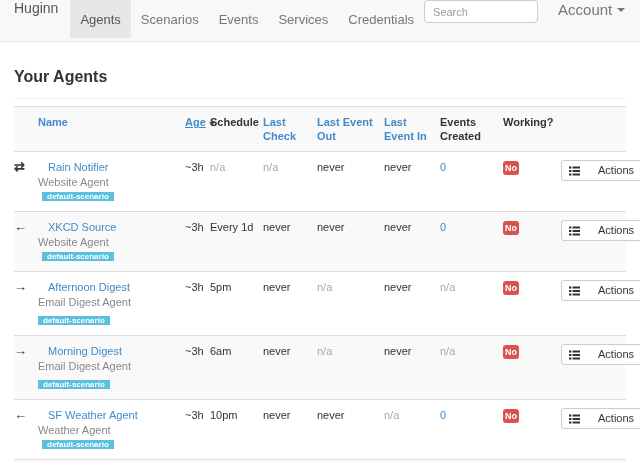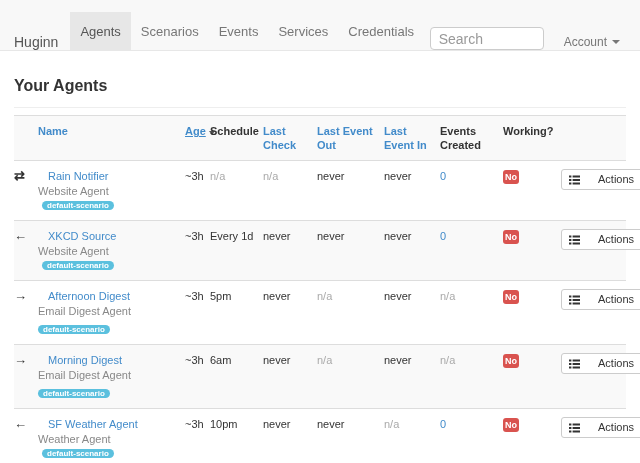--- a/index.html
+++ b/index.html
@@ -8,40 +8,40 @@
     --stripe:#f9f9f9; --border:#ddd; --muted:#aaa; --text:#333; --secondary:#888;
   }
   *{box-sizing:border-box;}
   html,body{margin:0;padding:0;}
   body{
     width:640px;height:463px;overflow:hidden;background:#fff;
     font-family:"Liberation Sans",sans-serif;font-size:11px;color:var(--text);
   }
   
   .navbar{
-    display:flex;align-items:flex-end;height:51px;background:var(--navbar-bg);
+    display:flex;align-items:flex-start;height:42px;background:var(--navbar-bg);
     border-bottom:1px solid var(--navbar-border);
   }
   .brand{font-size:14px;color:#555;padding:0 12px 0 14px;text-decoration:none;}
   .nav{display:flex;list-style:none;margin:0;padding:0;height:38px;}
   .nav li{height:38px;}
   .nav li a{
     display:flex;align-items:center;height:38px;padding:0 10px;
     color:#777;text-decoration:none;font-size:13px;
   }
   .nav li.active a{background:var(--nav-active-bg);color:#555;}
   .flex-spacer{flex:1;}
   .search-input{
     width:114px;height:23px;border:1px solid #ccc;border-radius:4px;
-    padding:0 8px;font-size:14px;margin-right:14px;color:#333;outline:none;
+    padding:0 8px;font-size:11px;margin-right:14px;color:#333;outline:none;
     font-family:"Liberation Sans",sans-serif;
   }
   .search-input::placeholder{color:#999;}
   .account{
-    display:inline-flex;align-items:center;gap:5px;color:#777;font-size:12px;
+    display:inline-flex;align-items:center;gap:5px;color:#777;font-size:15px;
     margin-right:14px;text-decoration:none;cursor:pointer;background:none;border:none;
     font-family:"Liberation Sans",sans-serif;
   }
   .caret{
     display:inline-block;width:0;height:0;border-top:4px solid;
     border-left:4px solid transparent;border-right:4px solid transparent;
   }
   
   .container{padding:0 14px;}
   h2.page-title{font-size:16px;font-weight:bold;color:#333;margin:26px 0 12px;}
@@ -64,21 +64,21 @@
     display:inline-block;width:0;height:0;border-top:4px solid #555;
     border-left:3.5px solid transparent;border-right:3.5px solid transparent;
     margin-left:3px;
   }
   tbody tr:nth-child(even){background:var(--stripe);}
   .dir-icon{font-size:13px;font-weight:bold;color:#333;line-height:12px;display:inline-block;}
   a.agent-link{color:var(--link);text-decoration:none;margin-left:10px;}
   .type-line{color:var(--secondary);margin-top:1px;}
   .scenario-badge{
     display:inline-block;background:var(--info);color:#fff;font-size:8px;
-    font-weight:bold;padding:0 5px;border-radius:6px;line-height:9px;
+    font-weight:bold;padding:0 5px;border-radius:0;line-height:9px;
     vertical-align:1px;
   }
   .badge-inline{margin-left:4px;}
   .badge-block{margin-top:4px;}
   td.muted, span.muted{color:var(--muted);}
   a.cell-link{color:var(--link);text-decoration:none;}
   .label-badge{
     display:inline-block;color:#fff;font-size:9px;font-weight:bold;
     padding:2px 2px;border-radius:3px;line-height:10px;
   }

